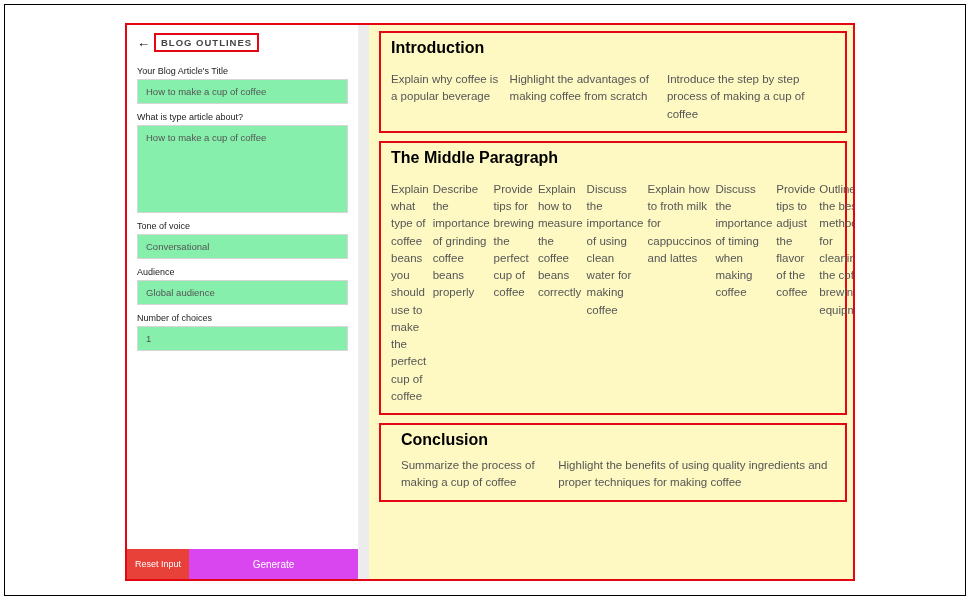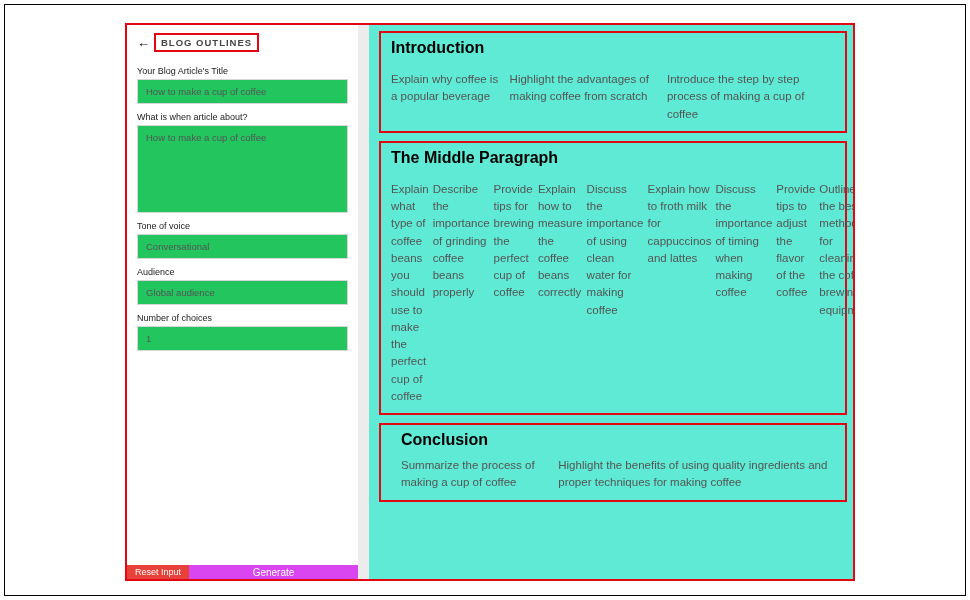--- a/index.html
+++ b/index.html
@@ -64,26 +64,26 @@
   }
   .form-group { display: flex; flex-direction: column; gap: 3px; justify-content: space-between; }
   .form-label { font-size: 9px; color: #222; font-weight: 500; }
   .text-input, .textarea-input {
     width: 100%;
     border: 1px solid #d6d6d6;
     padding: 6px 8px;
     font-size: 9.5px;
     color: #555;
     font-family: inherit;
-    background: #22c55e;
+    background: #86efac;
   }
   .textarea-input { height: 88px; resize: none; }
   .button-row {
     display: flex;
-    height: 14px;
+    height: 30px;
     margin-top: auto;
   }
   .btn-reset {
     flex: 0 0 62px;
     background: #e8413a;
     color: #fff;
     font-size: 9px;
     border: none;
     cursor: pointer;
   }
@@ -94,21 +94,21 @@
     font-size: 10px;
     border: none;
     cursor: pointer;
   }
   .gap-col {
     flex: 0 0 10px;
     background: #ececec;
   }
   .content-area {
     flex: 1;
-    background: #5eead4;
+    background: #fef9c3;
     padding: 6px 6px 0 10px;
     overflow: hidden;
     position: relative;
   }
   .outline-block {
     border: 2px solid #e30613;
     padding: 6px 10px 8px 10px;
     margin-bottom: 8px;
   }
   .outline-block.last { margin-bottom: 0; padding-left: 20px; }
@@ -144,21 +144,21 @@
           <span class="back-arrow">←</span>
           <span class="page-badge">BLOG OUTLINES</span>
         </div>
 
         <div class="form-group">
           <label class="form-label">Your Blog Article's Title</label>
           <input class="text-input" value="How to make a cup of coffee" style="">
         </div>
 
         <div class="form-group">
-          <label class="form-label">What is when article about?</label>
+          <label class="form-label">What is type article about?</label>
           <textarea class="textarea-input" style="">How to make a cup of coffee</textarea>
         </div>
 
         <div class="form-group">
           <label class="form-label">Tone of voice</label>
           <input class="text-input" value="Conversational" style="">
         </div>
 
         <div class="form-group">
           <label class="form-label">Audience</label>

